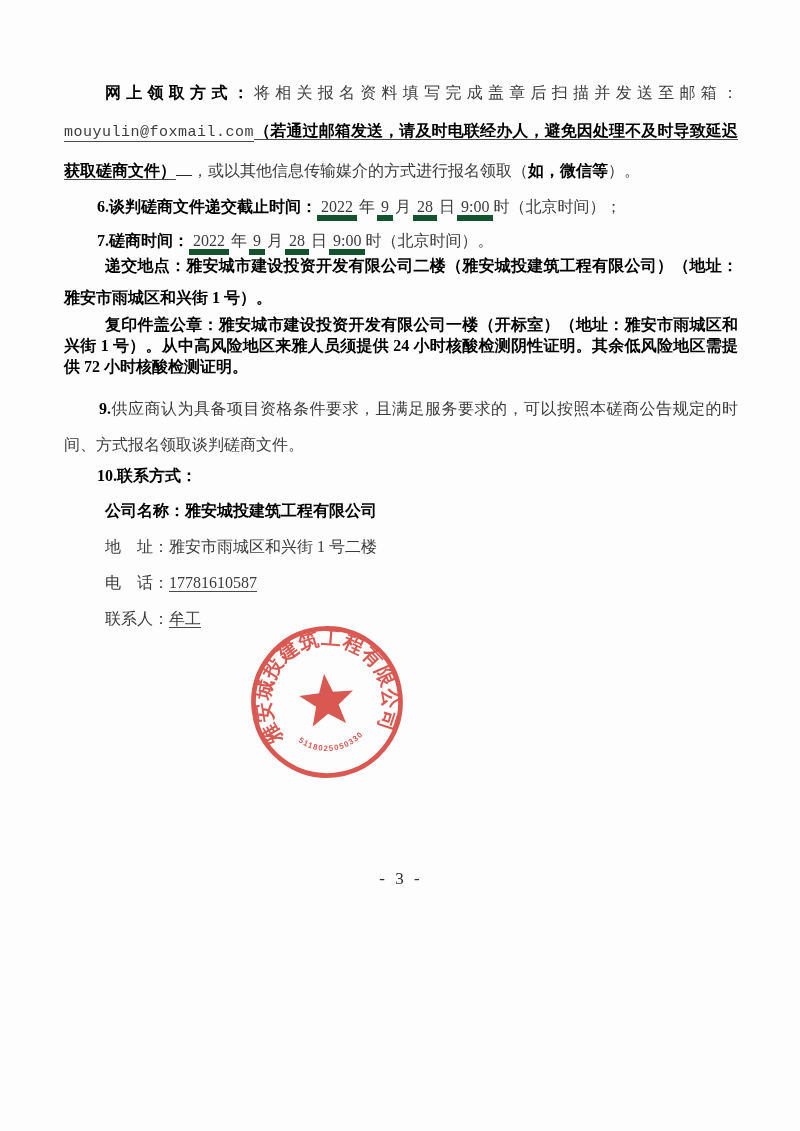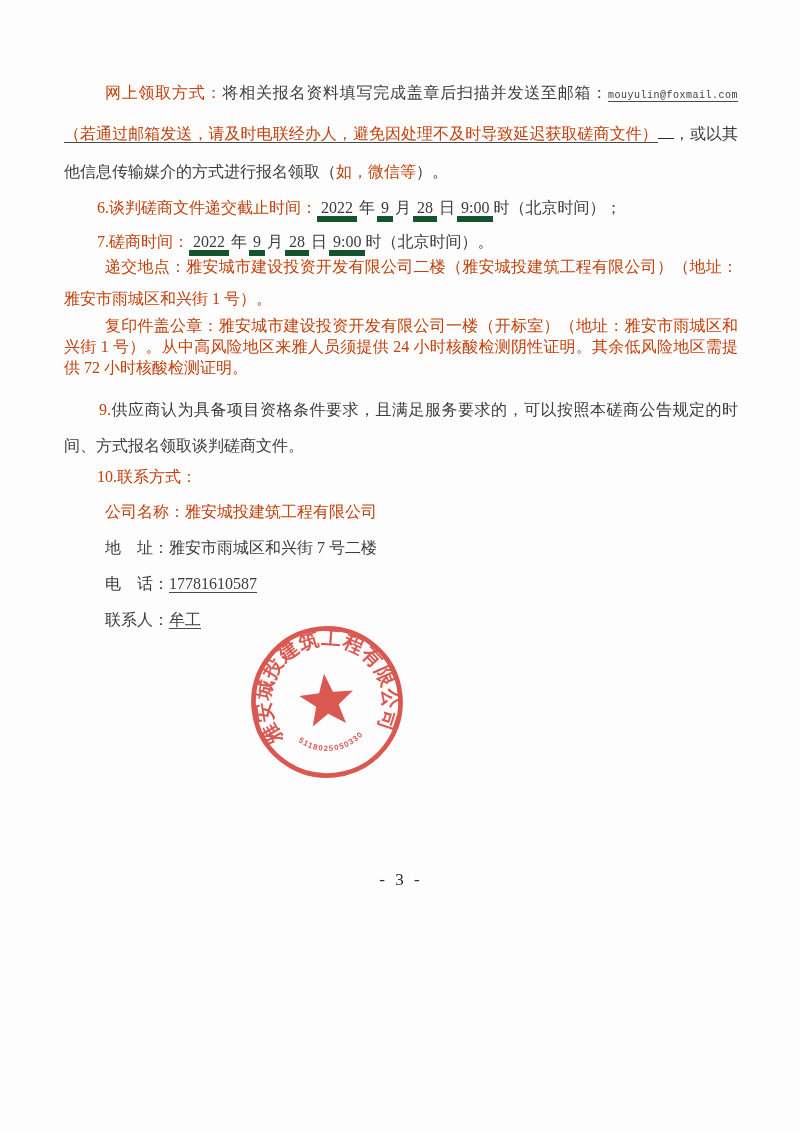--- a/index.html
+++ b/index.html
@@ -8,34 +8,34 @@
     width: 800px;
     height: 1131px;
     background: #fdfdfd;
     overflow: hidden;
     font-family: "Liberation Serif", "DejaVu Serif", serif;
     color: #3c3c3c;
     box-sizing: border-box;
   }
   .content { padding: 74px 62px 0 64px; }
   p { margin: 0; font-size: 16px; text-align: justify; }
-  b, strong { color: #c2410c; font-weight: 400; }
+  b, strong { color: #000000; font-weight: 700; }
   .p1 { line-height: 38px; text-indent: 41px; }
   .item { line-height: 34px; text-indent: 33px; }
   .delivery { line-height: 32px; text-indent: 41px; margin-top: -8px; }
   .negotiation { line-height: 21px; text-indent: 41px; }
   .item9 { line-height: 36px; text-indent: 35px; margin-top: 14px; }
   .prep { line-height: 34px; text-indent: 69px; }
   .item10 { line-height: 34px; text-indent: 33px; margin-top: -4px; }
   .contact-line { line-height: 36px; text-indent: 41px; text-align: left; }
   .u { border-bottom: 1px solid #4a4a4a; }
   .uv { border-bottom: 6px solid #14532d; padding: 0 4px; }
   .unit { margin: 0 2px; }
   .u-pad { display: inline-block; width: 16px; border-bottom: 1px solid #2a2a2a; }
-  .email { font-family: "Liberation Mono", "DejaVu Sans Mono", monospace; font-size: 10px; letter-spacing: 0.5px; }
+  .email { font-family: "Liberation Mono", "DejaVu Sans Mono", monospace; font-size: 15px; letter-spacing: 0.5px; }
   .page-number { text-align: center; margin-top: 232px; font-size: 17px; letter-spacing: 3px; color: #2e2e2e; text-indent: 0; }
   .seal {
     position: absolute;
     left: 248px;
     top: 622px;
     width: 158px;
     height: 160px;
     transform: rotate(-6deg);
     mix-blend-mode: multiply;
     opacity: 0.88;
@@ -60,21 +60,21 @@
 
     <p class="negotiation"><b>复印件盖公章：</b><b>雅安城市建设投资开发有限公司一楼（开标室）（地址：雅安市雨城区和兴街 1 号）。从中高风险地区来雅人员须提供 24 小时核酸检测阴性证明。其余低风险地区需提供 72 小时核酸检测证明。</b></p>
 
     <p class="item9"><b>9.</b><span>供应商认为具备项目资格条件要求，且满足服务要求的，可以按照本磋商公告规定的时间、方式报名领取谈判磋商文件。</span></p>
 
 
     <p class="item10"><b>10.联系方式：</b></p>
 
     <div>
       <p class="contact-line"><b>公司名称：</b><b>雅安城投建筑工程有限公司</b></p>
-      <p class="contact-line"><span>地　址：</span><span>雅安市雨城区和兴街 7 号二楼</span></p>
+      <p class="contact-line"><span>地　址：</span><span>雅安市雨城区和兴街 1 号二楼</span></p>
       <p class="contact-line"><span>电　话：</span><span class="u">17781610587</span></p>
       <p class="contact-line"><span>联系人：</span><span class="u">牟工</span></p>
     </div>
 
     <p class="page-number">- 3 -</p>
   </div>
 
   <div class="seal">
     <svg viewBox="0 0 200 200">
       <defs>

